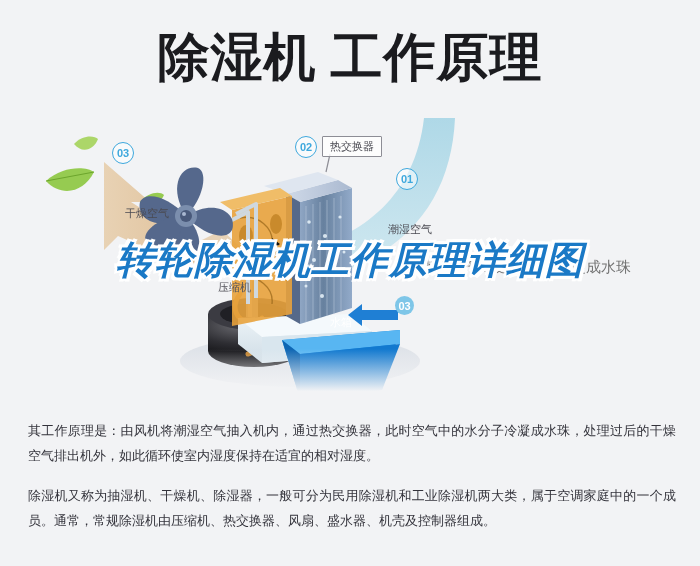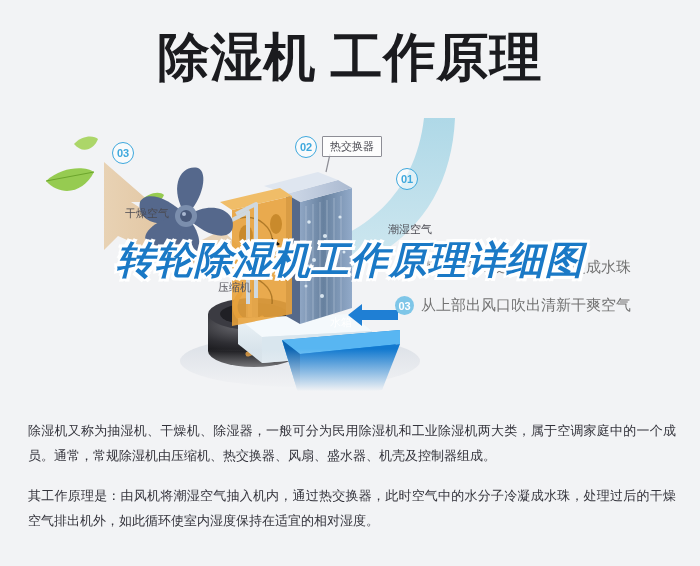--- a/index.html
+++ b/index.html
@@ -266,22 +266,21 @@
 
   <div class="overlay">转轮除湿机工作原理详细图</div>
 
   <div class="steps">
     <div class="step">
       <span class="num">02</span>
       <span class="txt">潮湿空气经过蒸发器冷凝成水珠</span>
     </div>
     <div class="step">
       <span class="num">03</span>
-      <span class="txt">从上部出风口吹出清新干爽空气</span>
     </div>
   </div>
 
   <div class="body-copy">
+    <p>其工作原理是：由风机将潮湿空气抽入机内，通过热交换器，此时空气中的水分子冷凝成水珠，处理过后的干燥空气排出机外，如此循环使室内湿度保持在适宜的相对湿度。</p>
     <p>除湿机又称为抽湿机、干燥机、除湿器，一般可分为民用除湿机和工业除湿机两大类，属于空调家庭中的一个成员。通常，常规除湿机由压缩机、热交换器、风扇、盛水器、机壳及控制器组成。</p>
-    <p>其工作原理是：由风机将潮湿空气抽入机内，通过热交换器，此时空气中的水分子冷凝成水珠，处理过后的干燥空气排出机外，如此循环使室内湿度保持在适宜的相对湿度。</p>
   </div>
 
 </div>
 
 </body></html>

